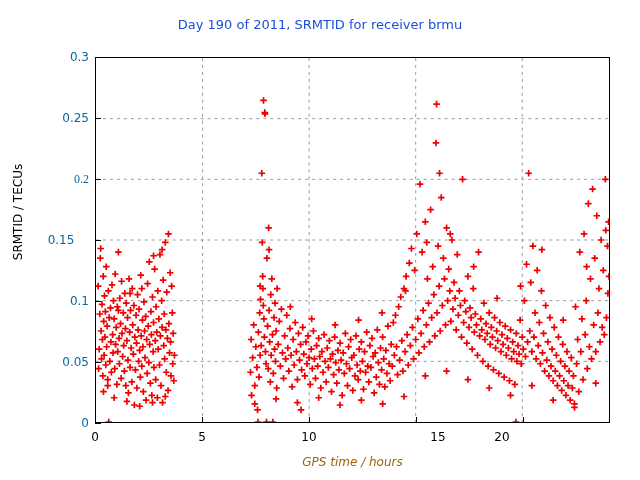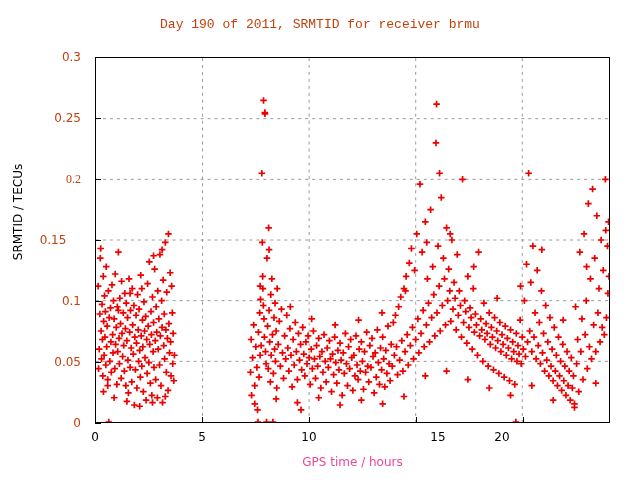--- a/index.html
+++ b/index.html
@@ -6,53 +6,52 @@
   body{
     width:640px;height:480px;
     background:#ffffff;
     font-family:"DejaVu Sans","Liberation Sans",sans-serif;
     overflow:hidden;
   }
   #plot-root{position:relative;width:640px;height:480px;}
 
   #chart-title{
     position:absolute;left:0;top:17px;width:640px;
-    text-align:center;font-size:13px;color:#c2410c;
+    text-align:center;font-size:13px;color:#1d4ed8;
     letter-spacing:0px;
-    font-family:Liberation Mono, monospace;
   }
 
   
   #plot-frame{
     position:absolute;left:95px;top:57px;
     width:515px;height:366px;
     border:1px solid #000;
     box-sizing:border-box;
     overflow:hidden;
   }
   #grid-layer,#points-layer{
     position:absolute;left:0;top:0;width:100%;height:100%;
   }
 
   .y-tick-label{
-    position:absolute;right:8px;width:56px;
-    text-align:right;font-size:12px;color:#c2410c;
+    position:absolute;right:0;width:56px;
+    text-align:right;font-size:12px;color:#0369a1;
     transform:translateY(-50%);
   }
   #y-axis-ticks{position:absolute;left:30px;top:0;width:59px;height:480px;}
 
   .x-tick-label{
     position:absolute;top:0;font-size:12px;color:#000;
     transform:translateX(-50%);text-align:center;
   }
   #x-axis-ticks{position:absolute;left:0;top:430px;width:640px;height:20px;}
 
   #x-axis-title{
     position:absolute;left:95px;top:455px;width:515px;
-    text-align:center;font-size:12px;color:#ec4899;
+    text-align:center;font-size:12px;color:#a16207;font-style:italic;
   }
   #y-axis-title{
     position:absolute;left:-62px;top:205px;width:160px;
     text-align:center;font-size:12px;color:#000;
     transform:rotate(-90deg);transform-origin:50% 50%;
   }
   .tick-mark{position:absolute;background:#000;}
 </style>
 </head>
 <body>

